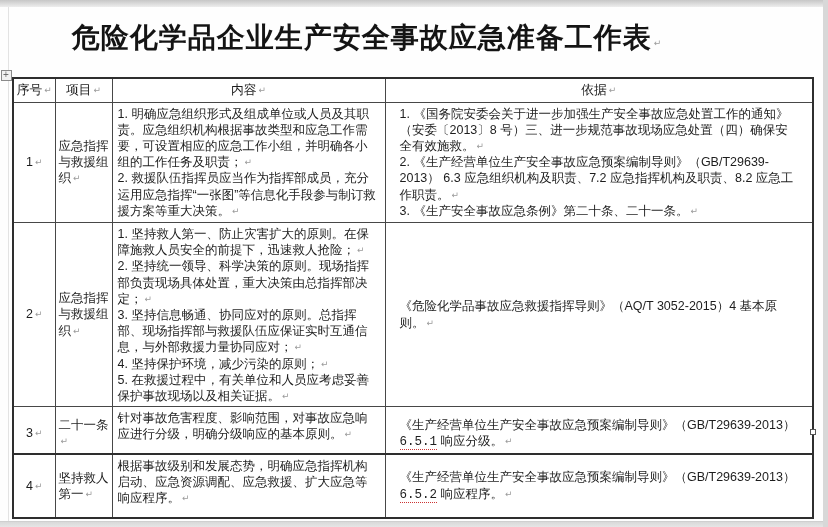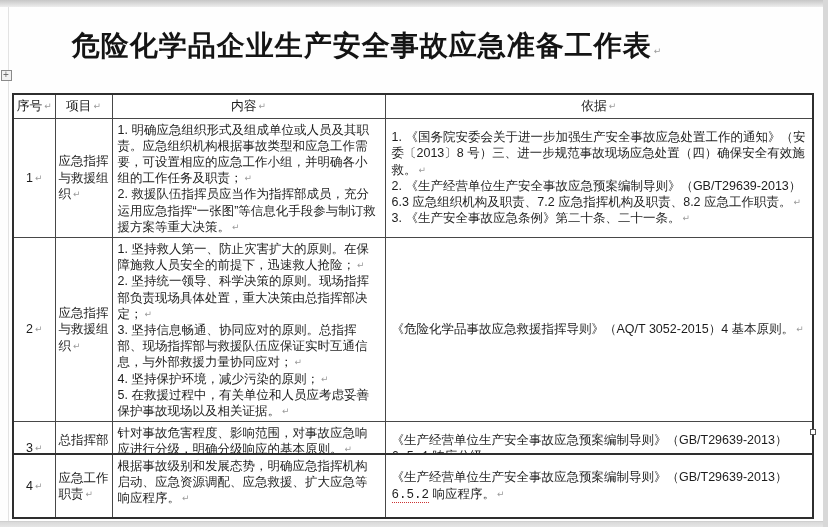--- a/index.html
+++ b/index.html
@@ -16,21 +16,21 @@
   
   .edge{position:absolute; z-index:5;}
   .edge-top{left:0; top:0; width:828px; height:7px;
     background:linear-gradient(#c7c7c7,#ededed);}
   .edge-bottom{left:0; top:521px; width:828px; height:6px;
     background:linear-gradient(#d9d9d9,#e6e6e6); border-top:1px solid #cfcfcf;}
   .edge-right{left:823px; top:0; width:5px; height:527px; background:#d8d8d8;}
   .edge-left{left:8px; top:7px; width:1px; height:514px; background:#e3e3e3;}
 
   .title{
-    position:absolute; left:0; top:27px; width:734px;
+    position:absolute; left:0; top:19px; width:734px;
     text-align:center; font-size:28px; font-weight:700; color:#141414;
     letter-spacing:1px; white-space:nowrap;
   }
   .section-label{
     position:absolute; left:30px; top:58px;
     font-size:13.5px; font-weight:700; color:#101010; letter-spacing:.5px;
   }
   .eop{
     display:inline-block; color:#9a9a9a; font-size:9px; font-weight:400;
     margin-left:2px; vertical-align:1px;
@@ -46,32 +46,32 @@
   .resize-handle{
     position:absolute; left:810px; top:429px; width:6px; height:6px;
     border:1px solid #555; background:#fff;
   }
 
   table.wt{
     position:absolute; left:12px; width:800px;
     border-collapse:collapse; table-layout:fixed;
     border:2px solid var(--outer); background:#fff;
   }
-  #table-main{top:77px;margin-top:16px;}
+  #table-main{top:77px;}
   #table-cont{top:453px;}
   table.wt td, table.wt th{
     border:1px solid var(--border);
     font-size:12.5px; line-height:16.2px; font-weight:400;
     color:var(--text); overflow:hidden; position:relative;
   }
   table.wt th{height:24px; text-align:center; font-weight:400; font-size:12.8px;}
   td.col-no{text-align:center; vertical-align:middle;}
   td.col-item{vertical-align:middle; padding:2px 3px;}
   td.col-content{vertical-align:top; padding:3px 5px 2px 5px;}
-  td.col-basis{vertical-align:middle; padding:3px 6px;}
+  td.col-basis{vertical-align:middle; padding:3px 14px;}
   .para{margin:0;}
   .red-dotted{border-bottom:1px dotted var(--red);font-family:Liberation Mono, monospace;}
 </style>
 </head>
 <body>
 
 <div class="screen">
   <div class="edge edge-top"></div>
   <div class="edge edge-bottom"></div>
   <div class="edge edge-right"></div>
@@ -120,21 +120,21 @@
             <div class="para">3. 坚持信息畅通、协同应对的原则。总指挥部、现场指挥部与救援队伍应保证实时互通信息，与外部救援力量协同应对；<span class="eop">↵</span></div>
             <div class="para">4. 坚持保护环境，减少污染的原则；<span class="eop">↵</span></div>
             <div class="para">5. 在救援过程中，有关单位和人员应考虑妥善保护事故现场以及相关证据。<span class="eop">↵</span></div>
           </td>
           <td class="col-basis">
             <div class="para">《危险化学品事故应急救援指挥导则》（AQ/T 3052-2015）4 基本原则。<span class="eop">↵</span></div>
           </td>
         </tr>
         <tr style="height: 54px;">
           <td class="col-no"><span>3</span><span class="eop">↵</span></td>
-          <td class="col-item"><span>总指挥部</span><span class="eop">↵</span></td>
+          <td class="col-item"><span>二十一条</span><span class="eop">↵</span></td>
           <td class="col-content">
             <div class="para">针对事故危害程度、影响范围，对事故应急响应进行分级，明确分级响应的基本原则。<span class="eop">↵</span></div>
           </td>
           <td class="col-basis">
             <div class="para">《生产经营单位生产安全事故应急预案编制导则》（GB/T29639-2013）<span class="red-dotted">6.5.1</span> 响应分级。<span class="eop">↵</span></div>
           </td>
         </tr>
       </tbody>
   </table>
 
@@ -143,21 +143,21 @@
   <table class="wt" id="table-cont">
     <colgroup>
         <col style="width:42px">
         <col style="width:57px">
         <col style="width:273px">
         <col style="width:428px">
       </colgroup>
     <tbody>
         <tr style="height: 64px;">
           <td class="col-no"><span>4</span><span class="eop">↵</span></td>
-          <td class="col-item"><span>应急工作职责</span><span class="eop">↵</span></td>
+          <td class="col-item"><span>坚持救人第一</span><span class="eop">↵</span></td>
           <td class="col-content">
             <div class="para">根据事故级别和发展态势，明确应急指挥机构启动、应急资源调配、应急救援、扩大应急等响应程序。<span class="eop">↵</span></div>
           </td>
           <td class="col-basis">
             <div class="para">《生产经营单位生产安全事故应急预案编制导则》（GB/T29639-2013）<span class="red-dotted">6.5.2</span> 响应程序。<span class="eop">↵</span></div>
           </td>
         </tr>
       </tbody>
   </table>
 </div>

